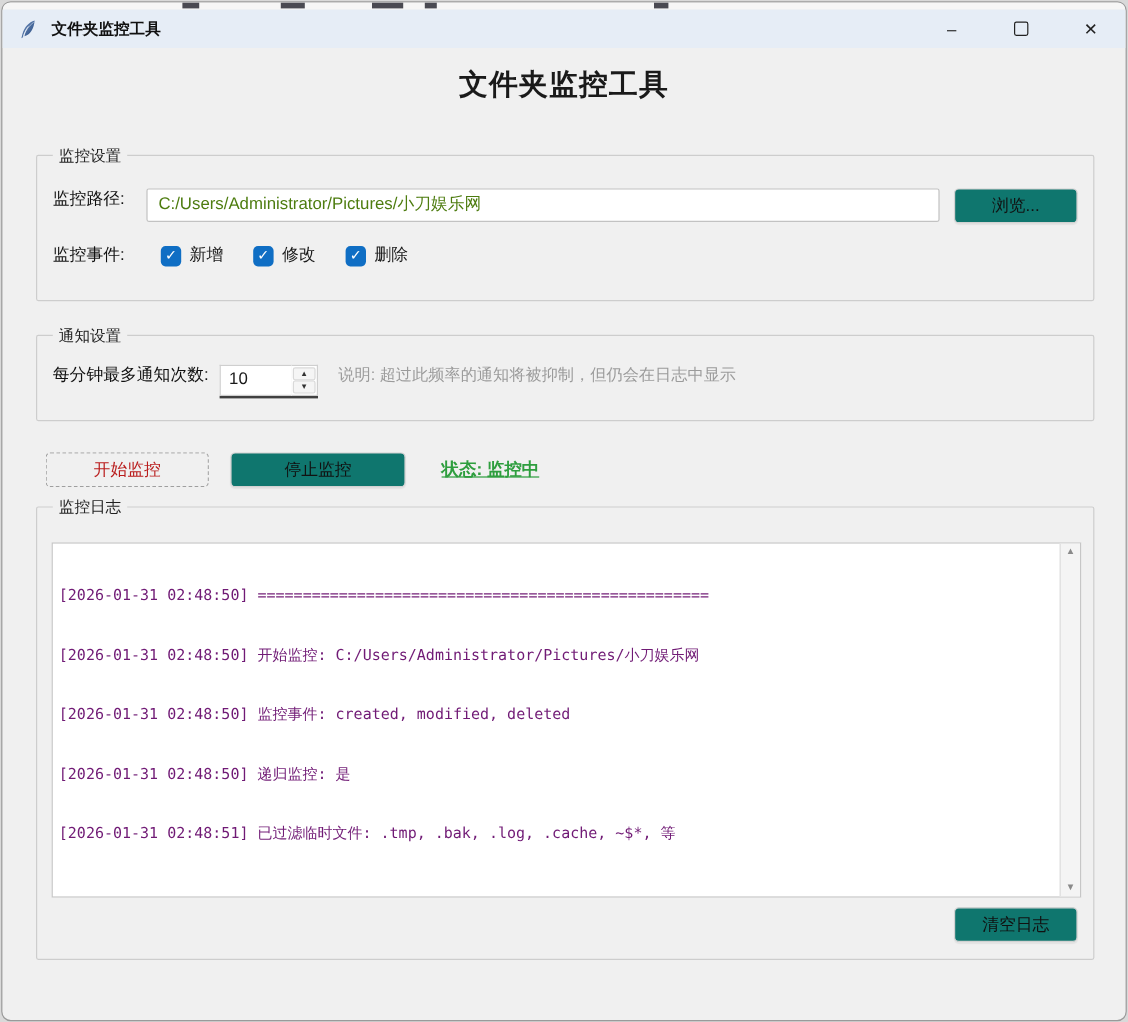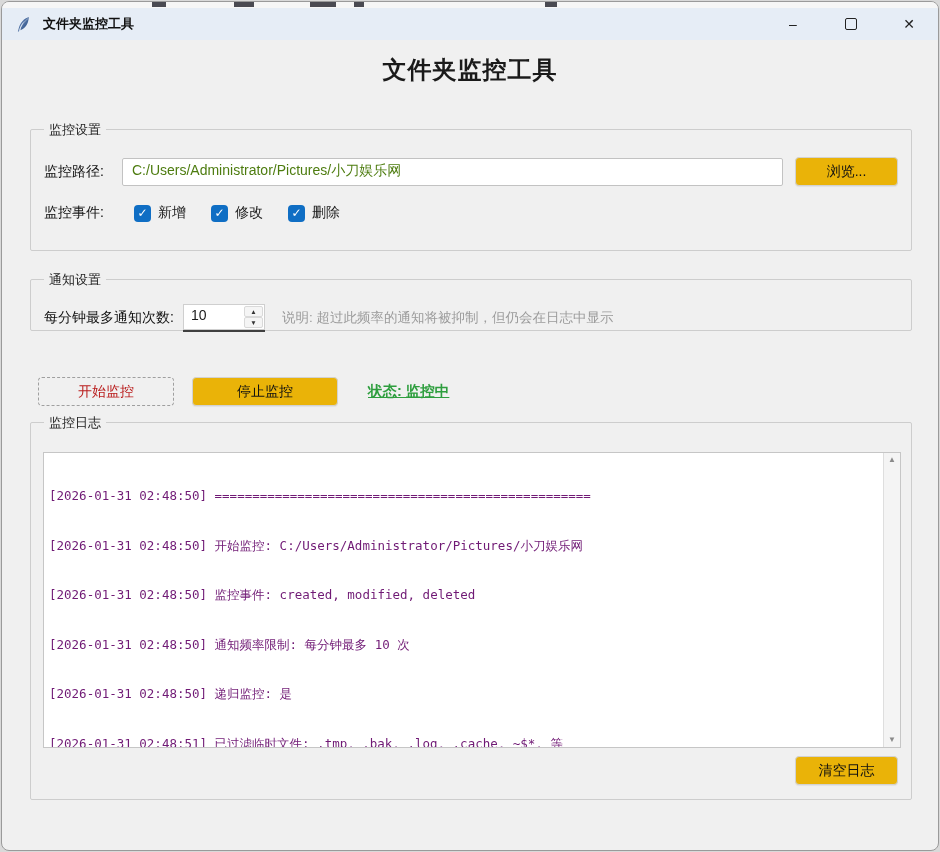--- a/index.html
+++ b/index.html
@@ -22,31 +22,31 @@
     font-size:14px;color:#222;cursor:default;}
   .glyph-box{width:10px;height:10px;border:1.4px solid #222;border-radius:2px;display:inline-block;}
   
   .heading{position:absolute;top:52px;left:0;width:100%;text-align:center;
     font-size:24px;font-weight:bold;letter-spacing:1px;}
   
   .group{position:absolute;border:1px solid #cdcdcd;border-radius:2px;box-sizing:border-box;}
   .group-label{position:absolute;top:-9px;left:13px;background:#f0f0f0;padding:0 5px;
     font-size:13px;color:#222;}
   .g1{left:28px;top:127px;width:882px;height:122px;}
-  .g2{left:28px;top:277px;width:882px;height:52px;}
+  .g2{left:28px;top:277px;width:882px;height:72px;}
   .g3{left:28px;top:420px;width:882px;height:378px;}
-  .row{display:flex;align-items:center;}
+  .row{display:flex;align-items:flex-start;}
   .lbl{font-size:14px;color:#111;white-space:nowrap;}
   
   .entry{background:#fff;border:1px solid #c2c2c2;border-radius:2px;height:28px;
     box-sizing:border-box;font-size:14px;padding:3px 9px;
     font-family:"Liberation Sans","DejaVu Sans",sans-serif;color:#4d7c0f;}
   .path-entry{flex:1;}
   
-  .btn{background:#eab308;border:1px solid #d2d2d2;border-radius:4px;height:29px;
+  .btn{background:#0f766e;border:1px solid #d2d2d2;border-radius:4px;height:29px;
     box-sizing:border-box;font-size:14px;color:#111;display:flex;align-items:center;
     justify-content:center;box-shadow:0 1px 1px rgba(0,0,0,0.06);cursor:default;
     font-family:"Liberation Sans","DejaVu Sans",sans-serif;}
   .btn-sm{width:103px;}
   .btn-disabled{background:#f0f0f0;border:1px dashed #9f9f9f;color:#b91c1c;box-shadow:none;}
   
   .cb-item{display:flex;align-items:center;margin-right:25px;}
   .checkbox{width:17px;height:17px;background:#0f6ec4;border-radius:4px;color:#fff;
     font-size:12px;display:flex;align-items:center;justify-content:center;line-height:1;}
   .cb-label{margin-left:7px;font-size:14px;}
@@ -165,21 +165,20 @@
     <span class="status" id="status-label" style="color: rgb(46, 158, 62);">状态: 监控中</span>
   </div>
 
   <div class="group g3">
     <span class="group-label">监控日志</span>
     <div class="log-wrap">
       <div class="log-text">
         <div>[2026-01-31 02:48:50] ==================================================</div>
         <div>[2026-01-31 02:48:50] 开始监控: C:/Users/Administrator/Pictures/小刀娱乐网</div>
         <div>[2026-01-31 02:48:50] 监控事件: created, modified, deleted</div>
-        <div>[2026-01-31 02:48:50] 通知频率限制: 每分钟最多 10 次</div>
         <div>[2026-01-31 02:48:50] 递归监控: 是</div>
         <div>[2026-01-31 02:48:51] 已过滤临时文件: .tmp, .bak, .log, .cache, ~$*, 等</div>
         
       </div>
       <div class="log-scrollbar">
         <span class="scroll-arrow">▲</span>
         <span class="scroll-arrow">▼</span>
       </div>
     </div>
     <div class="btn btn-sm clear-btn">清空日志</div>

